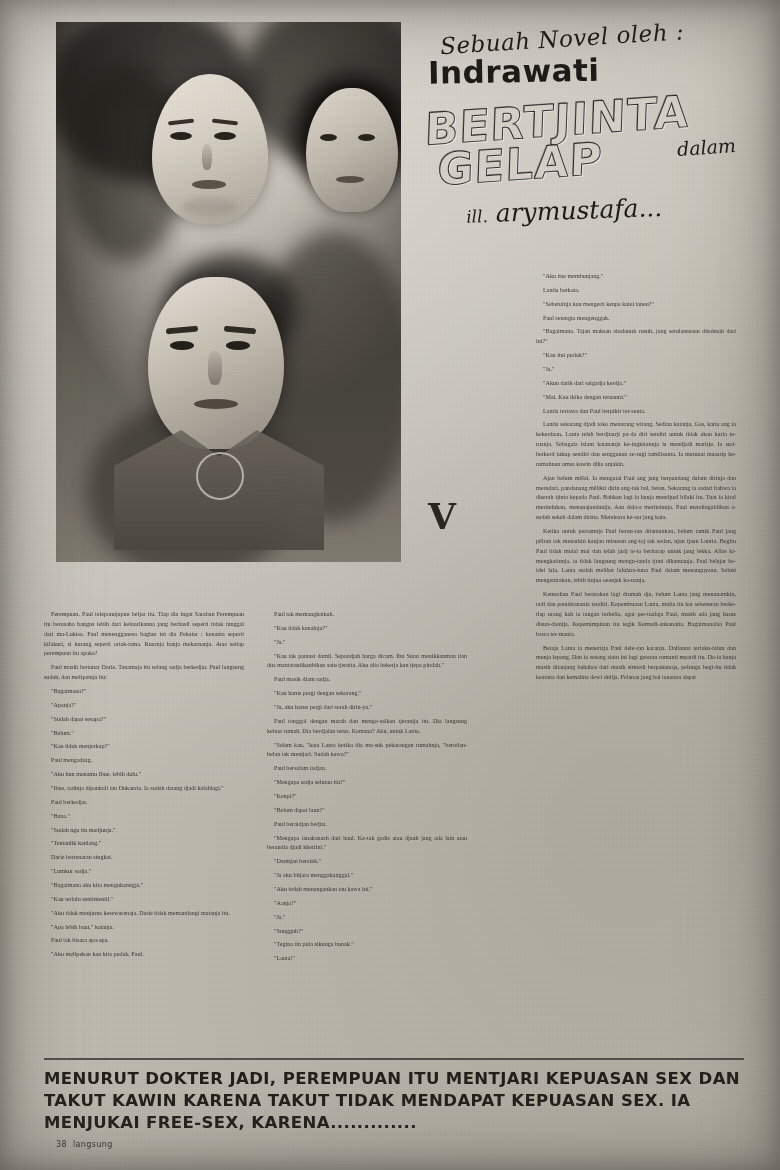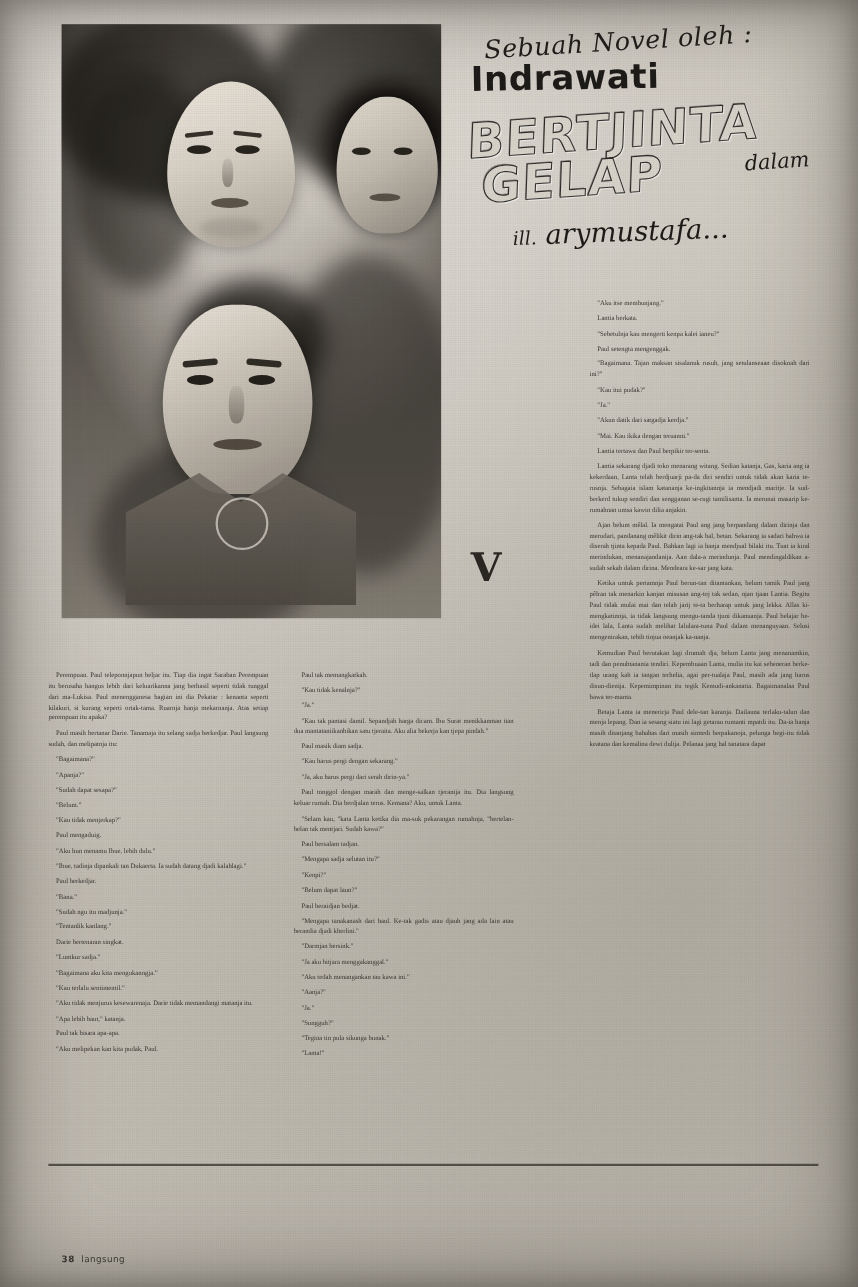--- a/index.html
+++ b/index.html
@@ -242,21 +242,21 @@
   }
   .folio {
     position: absolute;
     left: 56px;
     top: 1140px;
     font-family: "DejaVu Sans", sans-serif;
     font-size: 8px;
     color: #3a3732;
     letter-spacing: .4px;
   }
-  .folio .num { font-weight: bold; margin-right: 3px; }
+  .folio .num { font-weight: normal; margin-right: 3px; }
 </style>
 </head>
 <body>
 
 <div class="page">
 
   <div class="illo">
     <div class="smudge s1"></div>
     <div class="smudge s2"></div>
     <div class="smudge s3"></div>
@@ -372,20 +372,21 @@
         <p>Lantia tertawa dan Paul berpikir ter-senta.</p>
         <p>Lantia sekarang djadi toko menarang witang. Sedian katanja, Gas, karia ang ia kekerdaan, Lanta telah berdjuarji pa-da diri sendiri untuk tidak akan karia te-rusnja. Sebagaia islam katananja ke-ingkitannja ia mendjadi maritje. Ia sud-berkerd tukup sendiri dan sengganan se-rugi tamilisanta. Ia merunai masarip ke-rumahnan umsa kawin dilia anjakin.</p>
         <p>Ajan belum mêlal. Ia mengatai Paul ang jang berpandang dalam dirinja dan merudari, pandanang mêlikit dirin ang-tak bal, betan. Sekarang ia sadari bahwa ia diserah tjinta kepada Paul. Bahkan lagi ia hanja mendjual bilaki itu. Tuat ia kiral merindukan, menanajandanija. Aan dala-a merindunja. Paul mendingaldikan a-sudah sekah dalam dirina. Mendeara ke-sar jang kata.</p>
         <p>Ketika untuk pertamnja Paul berun-tan ditantankan, belum  tamik Paul jang pêlran tak menarkin kanjan misusan ang-toj tak sedan, njan tjaan Lantia. Begitu Paul tidak mulai mai dan telah jarij te-ta berharap untuk jang lekka. Allas ki-mengkatinnja, ia tidak langsung mengu-tanda tjuni dikanuanja. Paul belajar be-idei lala, Lanta sudah melihat lalulara-tuna Paul dalam menanguyaan.  Selusi mengenirakan, tebih tinjua oeanjak ka-nanja.</p>
         <p>Kemudian Paul berutakan lagi drumah dja, belum Lanta jang menanamkin, tadi dan penuhtanania tendiri. Kepembuaan Lanta, mulia itu kai sebeneran berke-tlap urang kah ia tangan terhelia, agai per-tualaja Paul, masih ada jang harus disun-dienija. Kepemimpinan itu tegik Kemudi-ankanatia. Bagaimanalaa Paul bawa ter-manta.</p>
         <p>Betaja Lanta ia menerirja Paul dele-tan karanja. Dailauna  terlaku-talun dan menja lepang. Dan ia sesang siatu ini lagi getarau rumanti mpatdi itu. Da-ia hanja masih ditanjang bahahas dari masih simtedi berpakanoja, pelunga begi-itu tidak keatana dan kemalina dewi dulija. Pelanaa jang hal tanatara dapat</p>
       </div>
   </div>
 
   <div class="rule-top"></div>
+  <div class="caption">MENURUT DOKTER JADI, PEREMPUAN ITU MENTJARI KEPUASAN SEX DAN TAKUT KAWIN KARENA TAKUT TIDAK MENDAPAT KEPUASAN SEX. IA MENJUKAI FREE-SEX, KARENA.............</div>
 
   <div class="folio">
     <span class="num">38</span>
     <span>langsung</span>
   </div>
 
   <div class="grain"></div>
   <div class="vignette"></div>
 </div>
 

